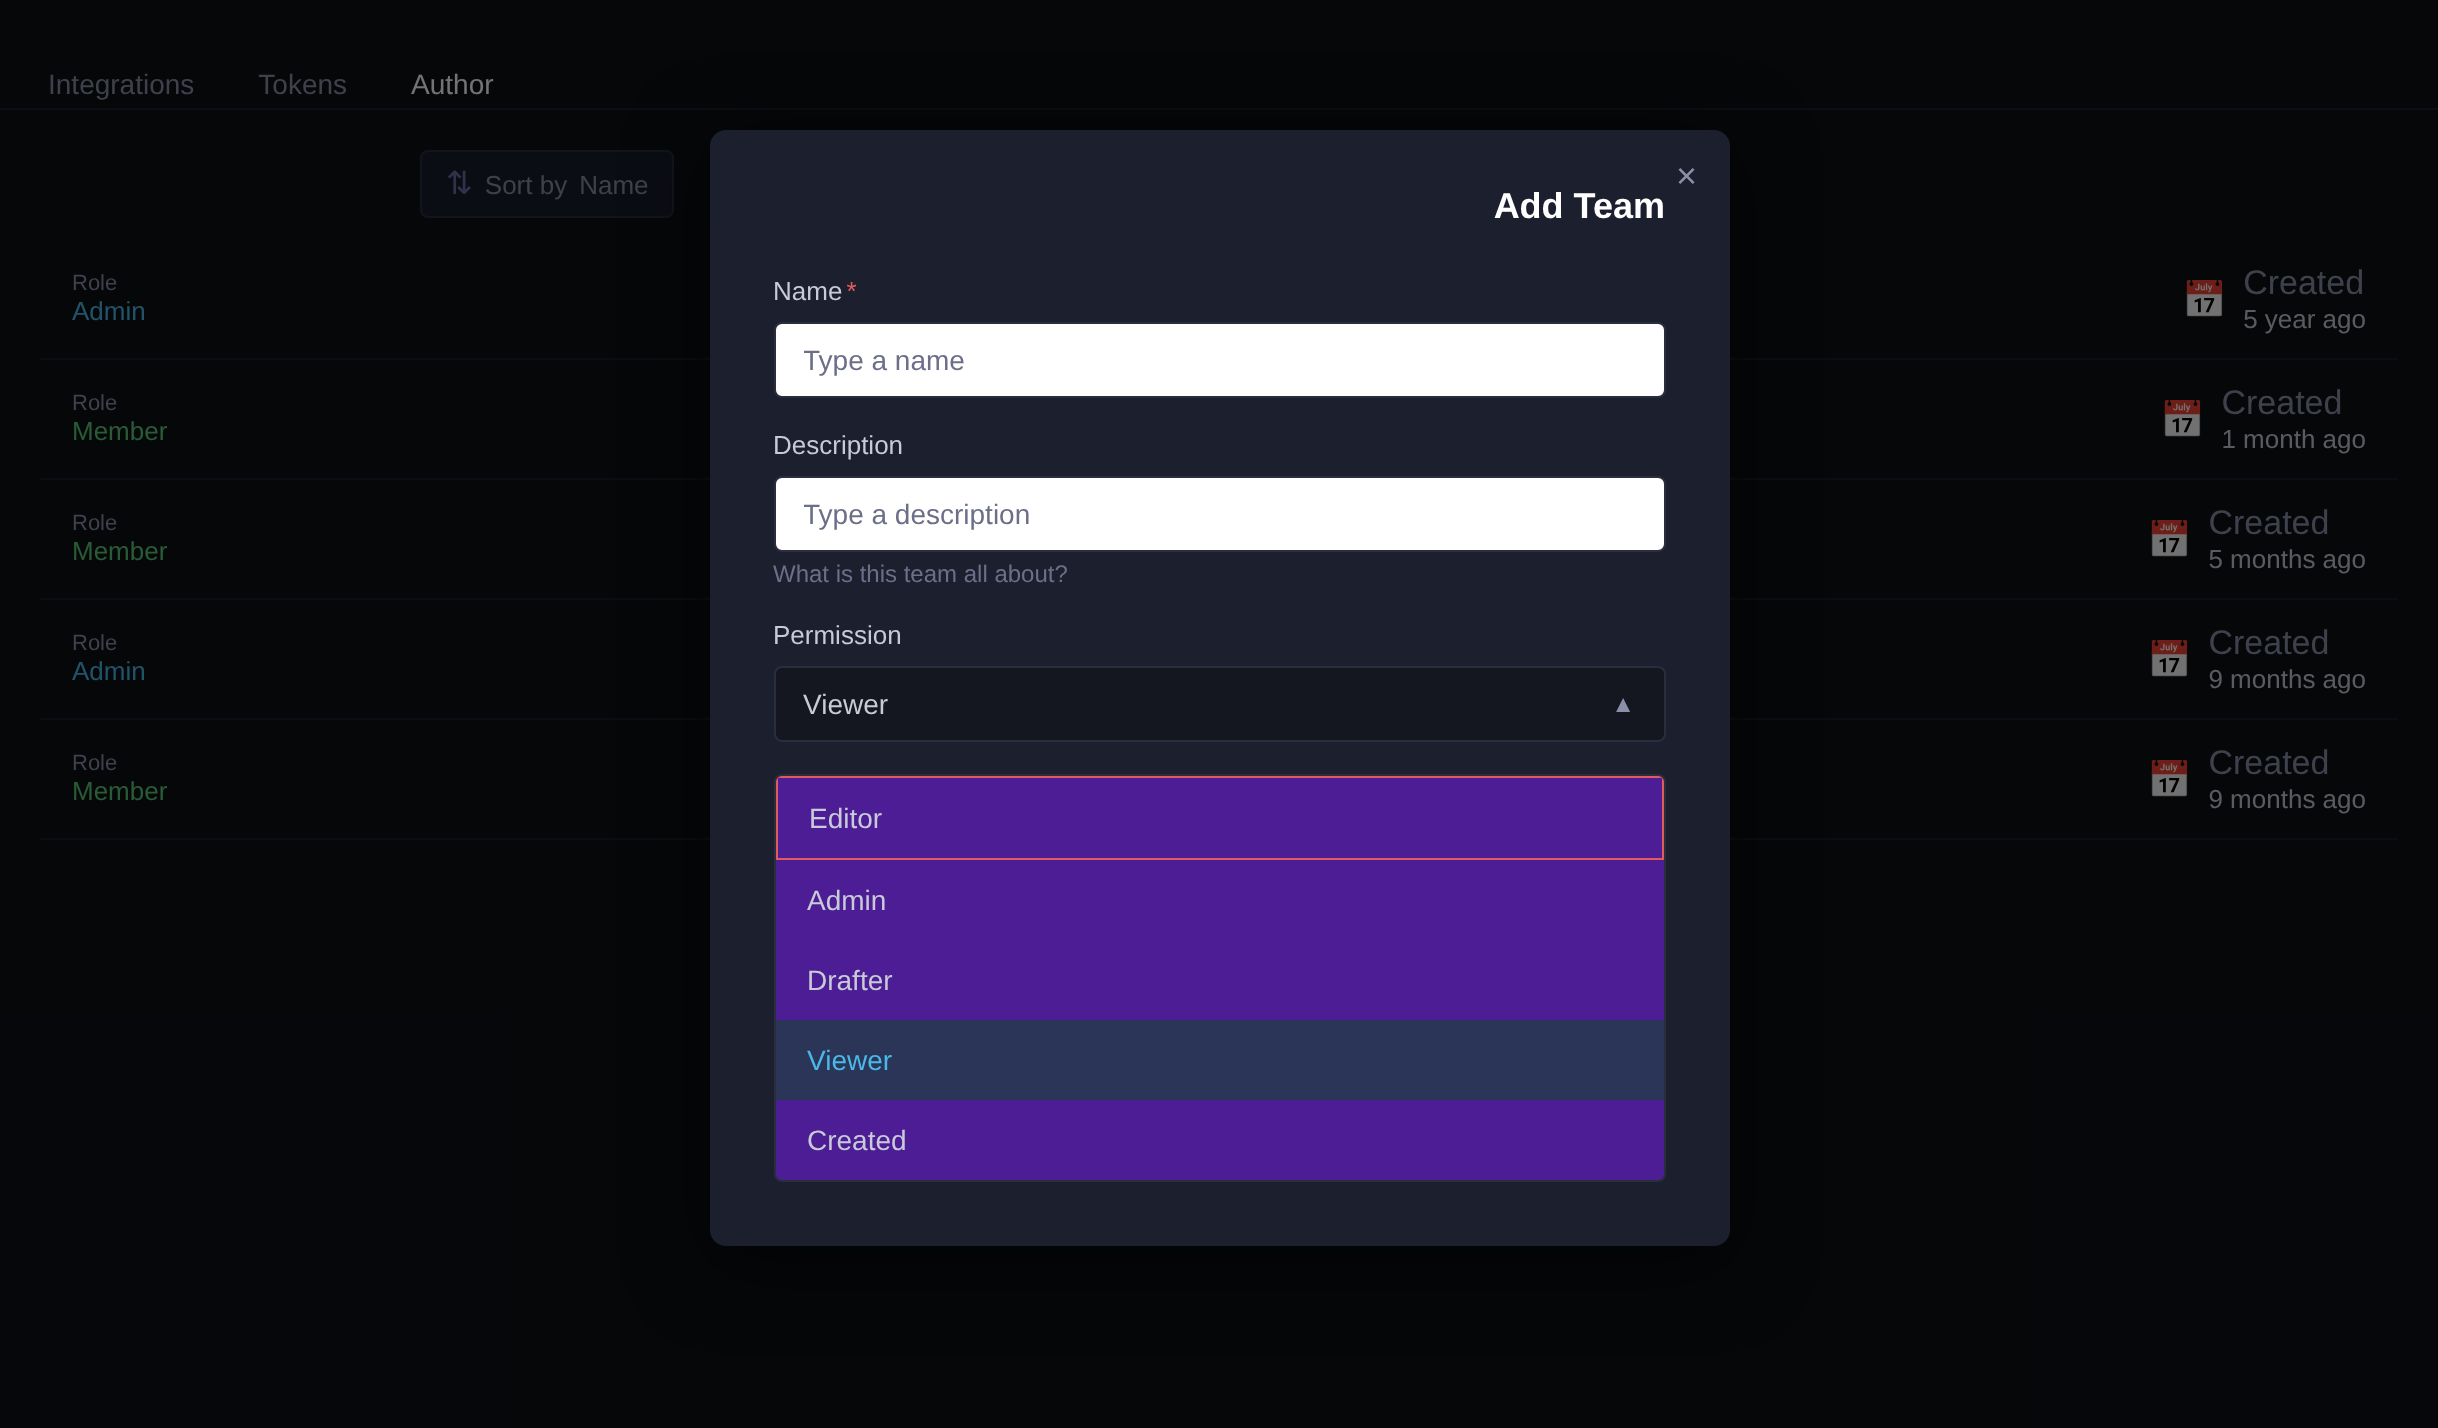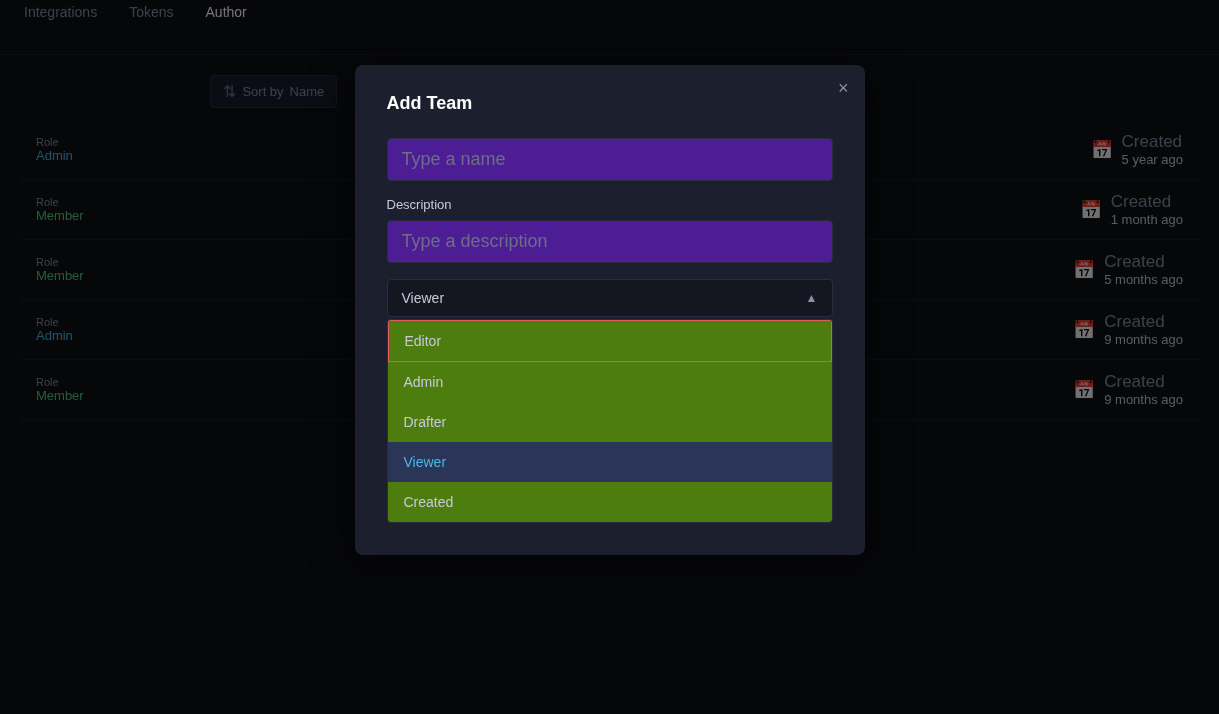--- a/index.html
+++ b/index.html
@@ -21,21 +21,21 @@
 
     
     .top-nav {
       position: absolute;
       top: 0;
       left: 0;
       right: 0;
       height: 55px;
       background: #0e1016;
       display: flex;
-      align-items: flex-start;
+      align-items: flex-end;
       padding: 0 24px;
       gap: 32px;
       border-bottom: 1px solid #1e2130;
     }
     .nav-item {
       color: #8b8fa8;
       font-size: 14px;
       cursor: pointer;
       padding: 4px 0;
     }
@@ -127,46 +127,46 @@
       right: 16px;
       color: #8b8fa8;
       font-size: 18px;
       cursor: pointer;
       background: none;
       border: none;
       line-height: 1;
     }
 
     .modal-title {
-      text-align: left;
+      text-align: right;
       color: #ffffff;
       font-size: 18px;
       font-weight: 600;
       margin-bottom: 24px;
     }
 
     .field-label {
       color: #c8cad8;
       font-size: 13px;
       font-weight: 500;
       margin-bottom: 8px;
     }
     .field-label .required {
       color: #e05c5c;
       margin-left: 2px;
     }
 
     .field-input {
       width: 100%;
-      background: #4c1d95;
+      background: #ffffff;
       border: 1px solid #2a2d3e;
       border-radius: 4px;
       padding: 10px 14px;
       color: #8b8fa8;
-      font-size: 18px;
+      font-size: 14px;
       outline: none;
       margin-bottom: 16px;
     }
     .field-input::placeholder {
       color: #6c6f88;
     }
 
     .field-hint {
       font-size: 12px;
       color: #6c6f88;
@@ -200,24 +200,24 @@
       cursor: pointer;
       user-select: none;
     }
     .permission-select-display .chevron {
       color: #8b8fa8;
       font-size: 12px;
     }
 
     .dropdown-list {
       width: 100%;
-      background: #4d7c0f;
+      background: #4c1d95;
       border: 1px solid #2a2d3e;
       border-radius: 4px;
-      margin-top: 2px;
+      margin-top: 16px;
       overflow: hidden;
     }
 
     .dropdown-item {
       padding: 12px 16px;
       color: #c8cad8;
       font-size: 14px;
       cursor: pointer;
       background: transparent;
     }
@@ -316,27 +316,32 @@
 </div>
 
 <div class="modal-overlay">
   <div class="modal">
 
     <button class="modal-close">×</button>
 
     <div class="modal-title">Add Team</div>
 
     
+    <div class="field-label">
+      <span>Name</span><span class="required">*</span>
+    </div>
     <input class="field-input" type="text" placeholder="Type a name" style="">
 
     
     <div class="field-label">Description</div>
     <input class="field-input" type="text" placeholder="Type a description" style="">
-
-    
+    <div class="field-hint">What is this team all about?</div>
+
+    
+    <div class="permission-label">Permission</div>
     <div class="permission-select-wrapper">
       <div class="permission-select-display">
         <span>Viewer</span>
         <span class="chevron">▲</span>
       </div>
 
       <div class="dropdown-list">
         <div class="dropdown-item highlighted">Editor</div>
         <div class="dropdown-item">Admin</div>
         <div class="dropdown-item">Drafter</div>

